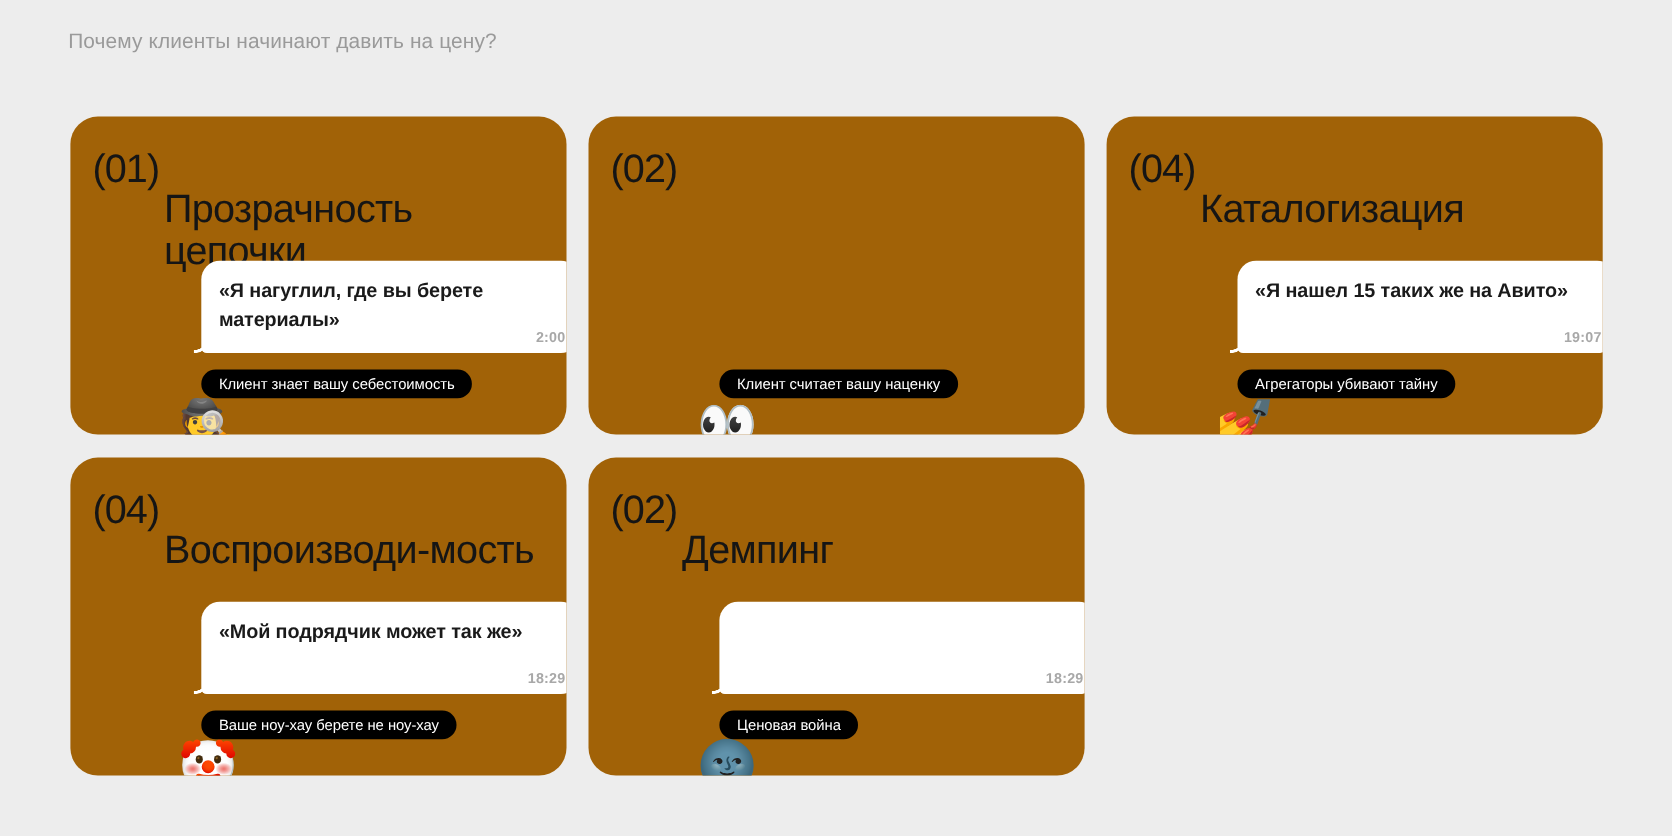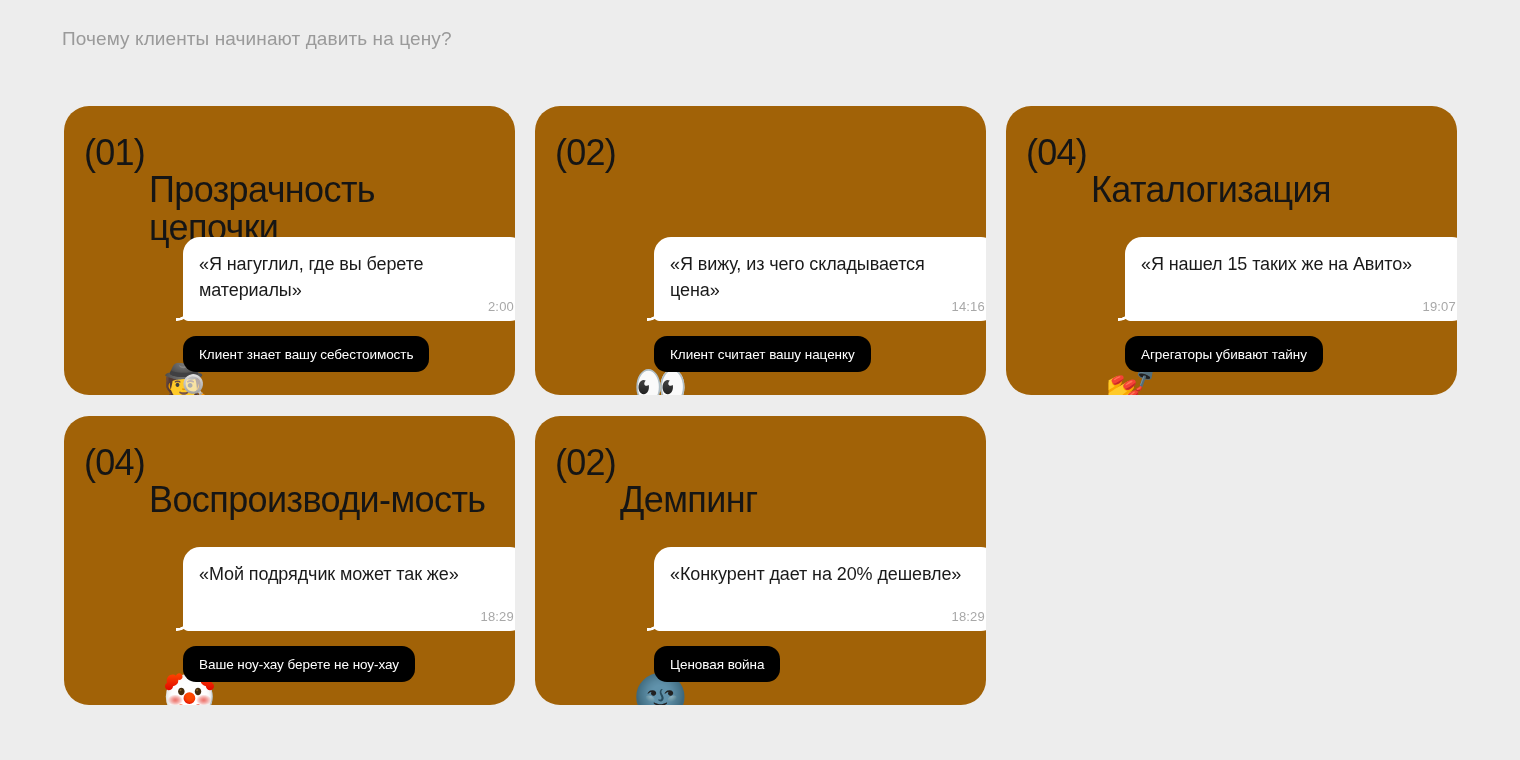--- a/index.html
+++ b/index.html
@@ -92,20 +92,21 @@
   .bubble {
     position:absolute;
     left:119px;
     top:131px;
     width:344px;
     min-height:84px;
     background:#ffffff;
     border-radius:17px;
     border-bottom-left-radius:5px;
     padding:15px 22px 9px 16px;
+    font-weight:bold;
   }
 
   .bubble::after {
     content:"";
     position:absolute;
     left:-7px;
     bottom:0;
     width:14px;
     height:16px;
     background:#ffffff;
@@ -132,21 +133,21 @@
   }
 
   
   .badge {
     position:absolute;
     left:119px;
     top:230px;
     display:inline-flex;
     align-items:center;
     height:26px;
-    padding:18px 16px;
+    padding:8px 16px;
     background:#000000;
     color:#ffffff;
     border-radius:13px;
     font-size:13.5px;
     letter-spacing:-0.05px;
     white-space:nowrap;
   }
 </style>
 </head>
 <body>
@@ -164,24 +165,20 @@
       <div class="bubble">
         <div class="bubble-text">«Я нагуглил, где вы берете материалы»</div>
         <div class="bubble-time">2:00</div>
       </div>
       <div class="badge">Клиент знает вашу себестоимость</div>
     </div>
 
     <div class="card">
       <div class="card-num">(02)</div>
       <div class="emoji">👀</div>
-      <div class="bubble">
-        <div class="bubble-text">«Я вижу, из чего складывается цена»</div>
-        <div class="bubble-time">14:16</div>
-      </div>
       <div class="badge">Клиент считает вашу наценку</div>
     </div>
 
     <div class="card">
       <div class="card-num">(04)</div>
       <div class="card-title">Каталогизация</div>
       <div class="emoji">💅</div>
       <div class="bubble">
         <div class="bubble-text">«Я нашел 15 таких же на Авито»</div>
         <div class="bubble-time">19:07</div>
@@ -198,20 +195,19 @@
         <div class="bubble-time">18:29</div>
       </div>
       <div class="badge">Ваше ноу-хау берете не ноу-хау</div>
     </div>
 
     <div class="card">
       <div class="card-num">(02)</div>
       <div class="card-title">Демпинг</div>
       <div class="emoji">🌚</div>
       <div class="bubble">
-        <div class="bubble-text">«Конкурент дает на 20% дешевле»</div>
         <div class="bubble-time">18:29</div>
       </div>
       <div class="badge">Ценовая война</div>
     </div>
 
   </div>
 </div>
 
 </body></html>

